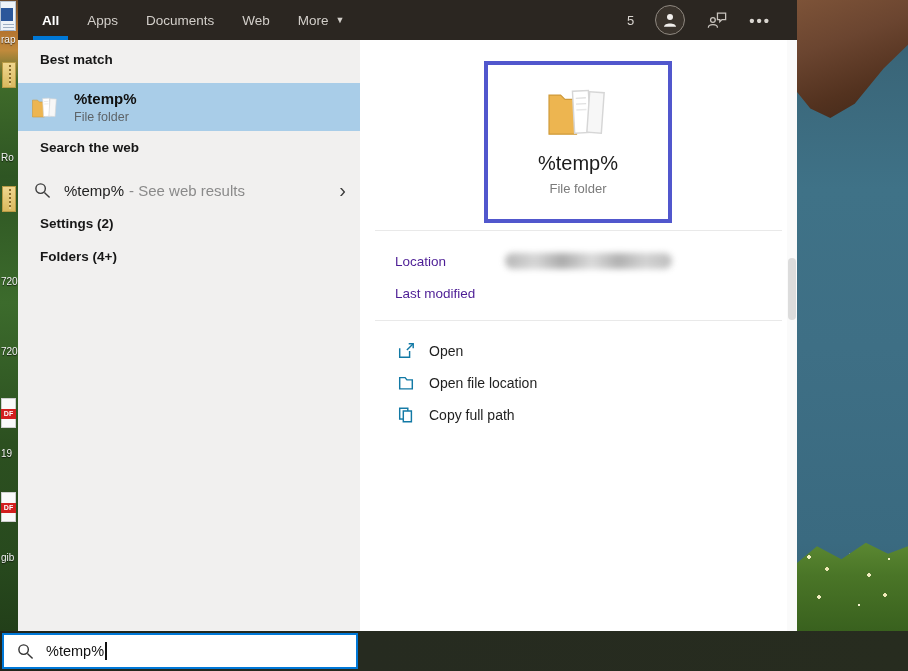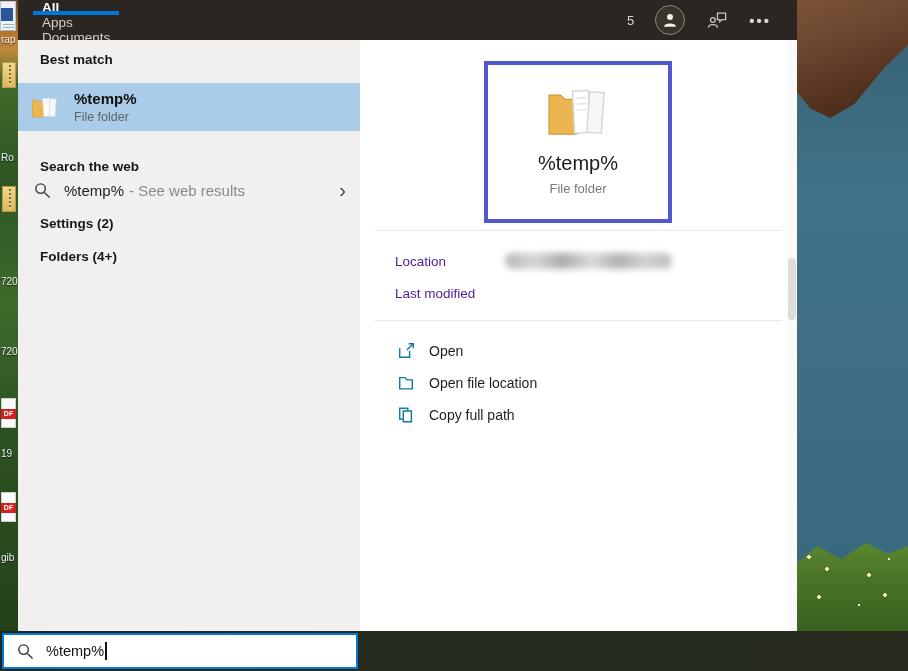--- a/index.html
+++ b/index.html
@@ -32,35 +32,35 @@
       radial-gradient(3px 3px at 72px 36px,#f1ecbf 55%,transparent 56%),
       radial-gradient(2px 2px at 92px 20px,#f5f2c6 55%,transparent 56%),
       radial-gradient(3px 3px at 22px 58px,#f1ecbf 55%,transparent 56%),
       radial-gradient(2px 2px at 62px 66px,#f8f5d2 55%,transparent 56%),
       radial-gradient(3px 3px at 88px 56px,#efe9b8 55%,transparent 56%),
       linear-gradient(180deg,#5d8a33 0%,#4a7527 40%,#39611e 100%);
     clip-path:polygon(0 26%,18% 8%,40% 22%,62% 4%,82% 16%,100% 8%,100% 100%,0 100%); }
 
   
   .topbar { position:absolute; left:18px; top:0; width:779px; height:40px; background:#2b2621; display:flex; align-items:center; }
-  .tabs { display:flex; height:100%; margin-left:10px;flex-direction:column; }
+  .tabs { display:flex; height:100%; margin-left:10px; }
   .tab { position:relative; height:100%; display:flex; align-items:center; padding:0 14px; font-size:13.5px; color:#d3cfca; cursor:default; }
   .tab.active { color:#fff; font-weight:bold; }
   .tab.active::after { content:""; position:absolute; left:5px; right:5px; bottom:0; height:4px; background:#0078d7; }
   .tab .caret { font-size:9px; margin-left:7px; color:#d3cfca; }
   .topbar-right { margin-left:auto; display:flex; align-items:center; gap:21px; margin-right:26px; }
   .notif-count { color:#d9d5d0; font-size:13px; }
   .avatar { width:30px; height:30px; border-radius:50%; border:1px solid #8f8880; background:#3a332c; display:flex; align-items:center; justify-content:center; }
   .ellipsis { color:#d9d5d0; font-size:15px; letter-spacing:2px; font-weight:bold; }
 
   
   .left-panel { position:absolute; left:18px; top:40px; width:342px; height:591px; background:#f1f0ef; }
   .section-header { position:absolute; left:22px; font-size:13.5px; font-weight:bold; color:#171717; }
   .hdr-best   { top:12px; }
-  .hdr-web    { top:119px; }
+  .hdr-web    { top:100px; }
   .hdr-settings { top:176px; }
   .hdr-folders  { top:209px; }
   .best-row { position:absolute; left:0; top:43px; width:342px; height:48px; background:#a9cde8; display:flex; align-items:center; cursor:default; }
   .best-row .fld-sm { margin-left:12px; }
   .best-row .txt { margin-left:14px; }
   .best-title { font-size:15px; font-weight:bold; color:#101010; }
   .best-sub { font-size:12.5px; color:#5e6469; margin-top:3px; }
   .web-row { position:absolute; left:0; top:133px; width:342px; height:34px; display:flex; align-items:center; cursor:default; }
   .web-row .mag { margin-left:16px; }
   .web-query { margin-left:13px; font-size:15px; color:#222; }
@@ -123,20 +123,24 @@
     <div class="cliff"></div>
     <div class="grass"></div>
   </div>
 
   <header class="topbar">
     <nav class="tabs">
       <span class="tab active">All</span>
       <span class="tab">Apps</span>
       <span class="tab">Documents</span>
       <span class="tab">Web</span>
+      <span class="tab">
+          <span>More</span>
+          <span class="caret">▼</span>
+        </span>
     </nav>
     <div class="topbar-right">
       <span class="notif-count">5</span>
       <span class="avatar">
         <svg class="icon" width="18" height="18" viewBox="0 0 24 24">
           <circle cx="12" cy="8" r="4" fill="#f2efec"></circle>
             <path d="M4 21 c0-6 16-6 16 0 z" fill="#f2efec"></path>
         </svg>
       </span>
       <span>

